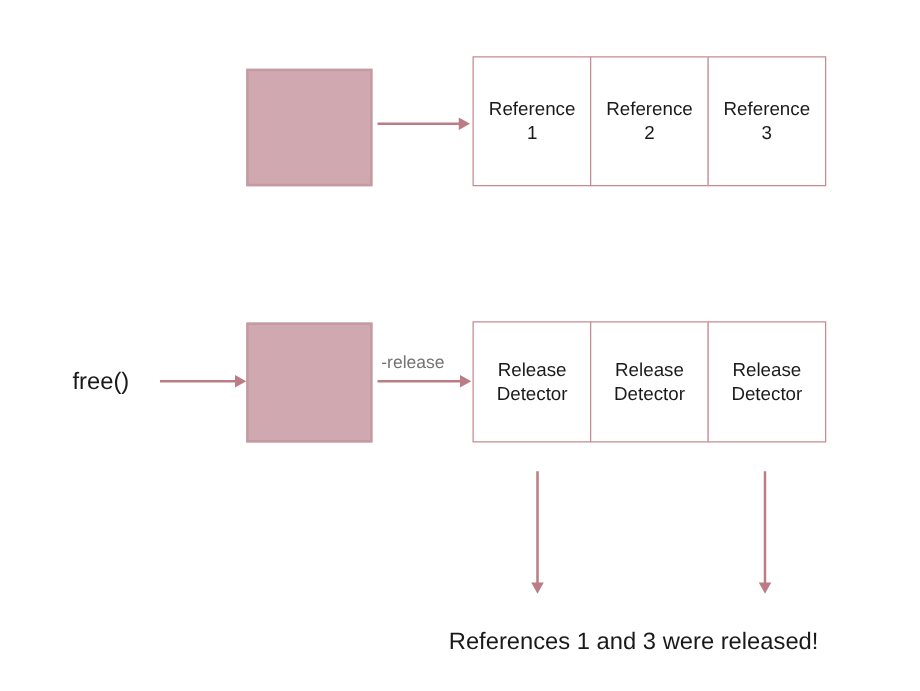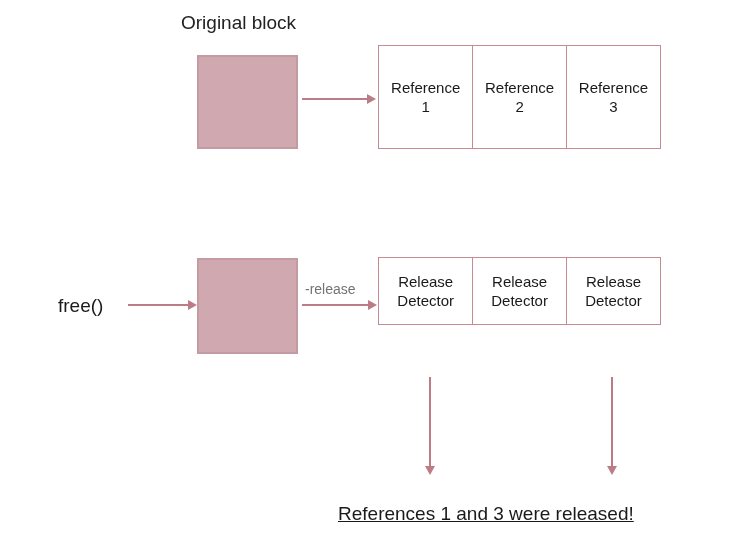--- a/index.html
+++ b/index.html
@@ -63,21 +63,21 @@
     font-size: 15px;
     line-height: 19px;
     color: #1a1a1a;
   }
   .box-cell + .box-cell { margin-left: -1.5px; }
 
   #row-references { left: 378px; top: 45px;  width: 286px; height: 104px; }
   #row-references .box-cell { width: 95.4px; height: 104px; }
 
   #row-detectors  { left: 378px; top: 257px; width: 286px; height: 97px; }
-  #row-detectors .box-cell { width: 95.4px; height: 68px; }
+  #row-detectors .box-cell { width: 95.4px; height: 97px; }
 
   .cell-line { display: block; }
 
   
   .arrow-h {
     position: absolute;
     height: 12px;
   }
   .arrow-h .shaft {
     position: absolute;
@@ -147,35 +147,33 @@
     left: 305px;
     top: 281px;
     font-size: 14px;
     line-height: 17px;
     color: #737373;
     white-space: nowrap;
   }
 
   #caption-result {
     position: absolute;
-    left: 338px;
+    left: 359px;
     top: 502px;
     font-size: 19px;
     line-height: 23px;
     color: #1a1a1a;
     white-space: nowrap;
-    text-decoration: underline;
   }
 </style>
 </head>
 <body>
 
 <div class="stage">
 
-  <div class="section-title" id="title-original">Original block</div>
 
   <div class="mem-block" id="block-original"></div>
 
   <div class="arrow-h" id="arrow-original-to-refs">
     <div class="shaft"></div>
     <div class="head"></div>
   </div>
 
   <div class="box-row" id="row-references">
     <div class="box-cell">

